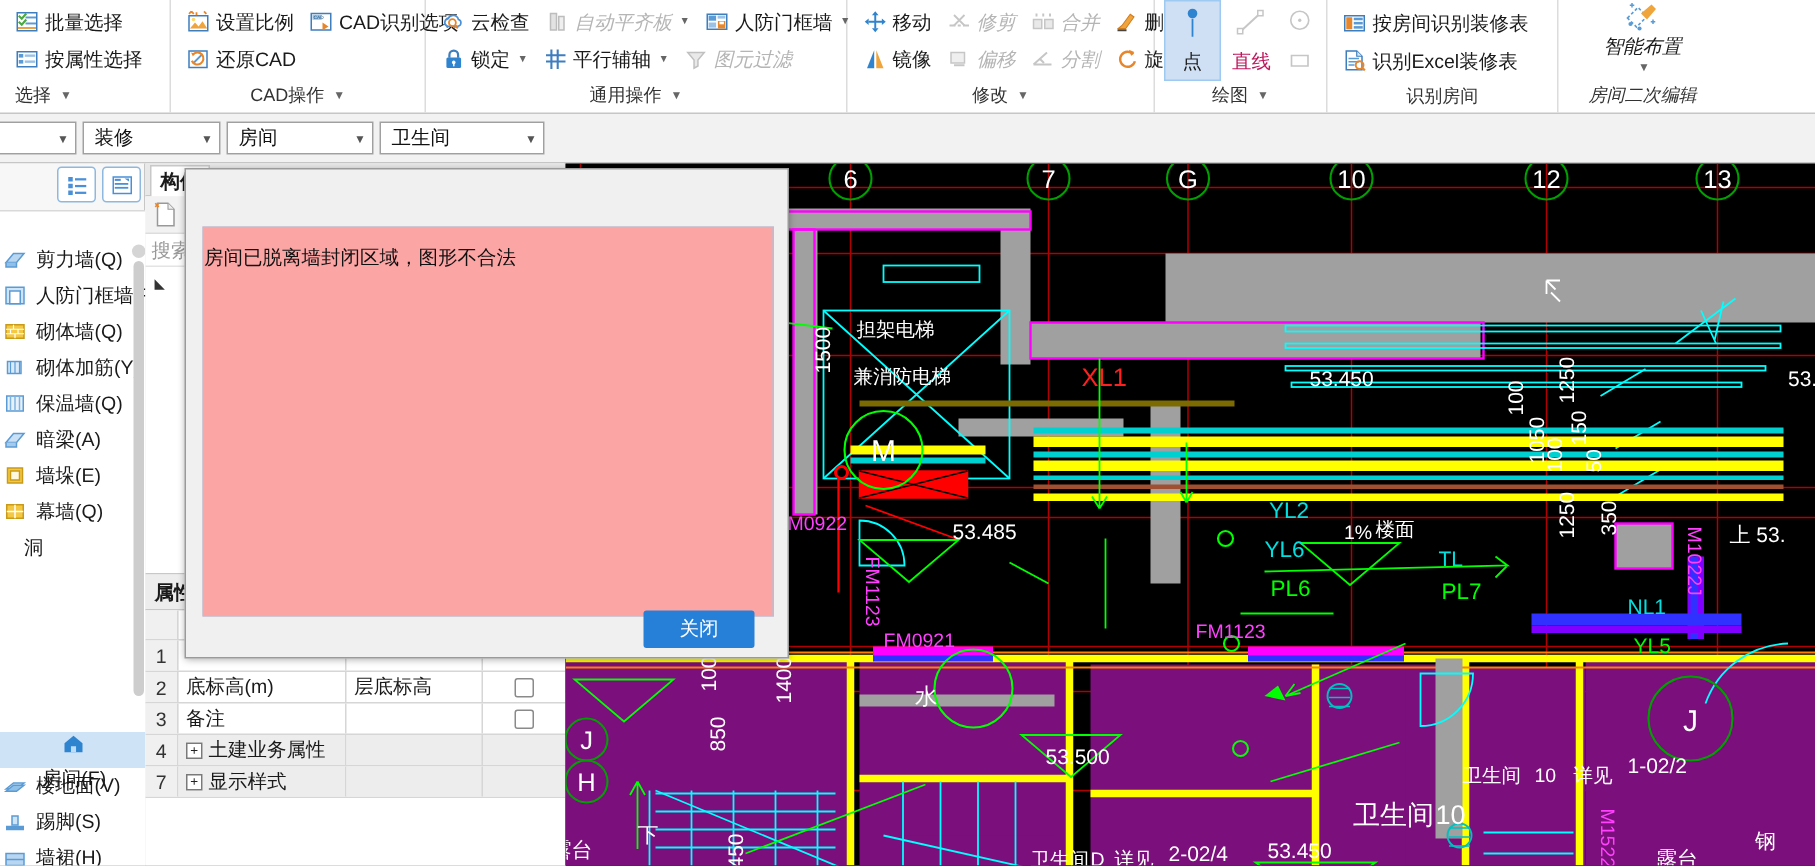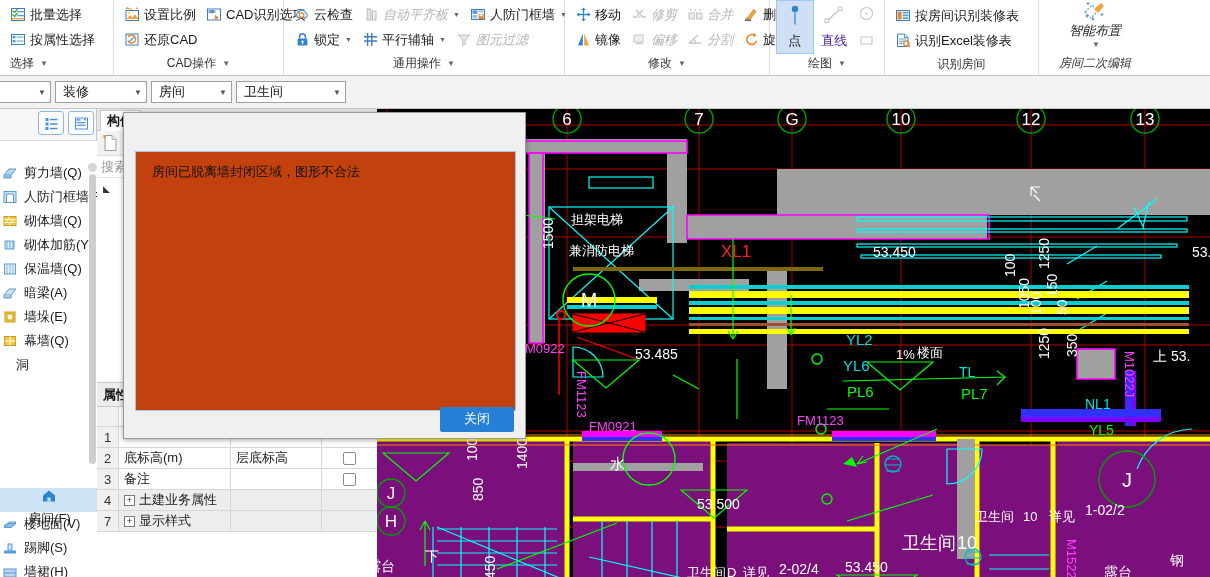--- a/index.html
+++ b/index.html
@@ -30,21 +30,21 @@
   .caret { font-size:7px; color:#666; margin-left:2px; }
   .rgtitle .caret { font-size:8px; }
   .ico { width:17px; height:17px; display:inline-block; position:relative; flex:0 0 17px; }
 
   
   .rbig { width:54px; height:54px; display:flex; flex-direction:column;
           align-items:center; justify-content:flex-end; padding-bottom:3px;
           border:1px solid transparent; }
   .rbig.sel { background:#cfe0f5; border-color:#9ec9f0; }
   .rbig .biglabel { font-size:13px; }
-  .rbig.disabled .biglabel { color:#4c1d95; }
+  .rbig.disabled .biglabel { color:#be185d; }
   .bigicowrap { flex:1; display:flex; align-items:center; justify-content:center; }
   .rdraw-col { display:flex; flex-direction:column; justify-content:center; gap:3px; padding:2px 0; }
 
   
   #filterbar {
     position:absolute; left:0; top:76px; width:1210px; height:33px;
     background:#f2f2f2; border-bottom:1px solid #c6c6c6;
     display:flex; align-items:center; padding-left:0px; gap:4px;
   }
   .combo {
@@ -117,24 +117,24 @@
   
   #dlg { position:absolute; left:123px; top:112px; width:403px; height:327px;
          background:#f0f0f0; border:1px solid #9a9a9a;
          box-shadow:0 1px 5px rgba(0,0,0,0.35); }
   #dlgTitle { height:27px; background:#2680d8; display:flex; align-items:center;
               padding:0 6px 0 10px; color:#fff; font-size:13px; }
   #dlgTitle .t { flex:1; }
   #dlgClose { width:22px; height:22px; display:flex; align-items:center;
               justify-content:center; color:#fff; font-size:15px; }
   #dlgBody { position:absolute; left:11px; top:38px; width:381px; height:260px;
-             background:#c2410c; border:1px solid #aac4de; padding:11px 16px;
+             background:#fca5a5; border:1px solid #aac4de; padding:11px 0;
              font-size:13px; color:#111; }
   #dlgFooter { position:absolute; left:0; bottom:0; width:100%; height:38px;
-               display:flex; align-items:center; justify-content:flex-end; padding-right:11px; }
+               display:flex; align-items:center; justify-content:flex-end; padding-right:22px; }
   #btnClose { width:74px; height:25px; background:#2680d8; color:#fff; border:none;
               font-size:13px; font-family:inherit; border-radius:2px; }
 </style>
 </head>
 <body>
 
 <div id="ribbon">
 
   <div class="rgroup" style="width:114px;">
     <div class="rgrow">
@@ -478,21 +478,21 @@
 
 <div id="filterbar">
   <div class="combo" style="width:52px;margin-left:-1px;">
     <span></span>
     <span class="caret">▼</span>
   </div>
   <div class="combo" style="width:92px;">
     <span>装修</span>
     <span class="caret">▼</span>
   </div>
-  <div class="combo" style="width:81px;">
+  <div class="combo" style="width:98px;">
     <span>房间</span>
     <span class="caret">▼</span>
   </div>
   <div class="combo" style="width:110px;">
     <span>卫生间</span>
     <span class="caret">▼</span>
   </div>
 </div>
 
 <div id="leftpanel">

